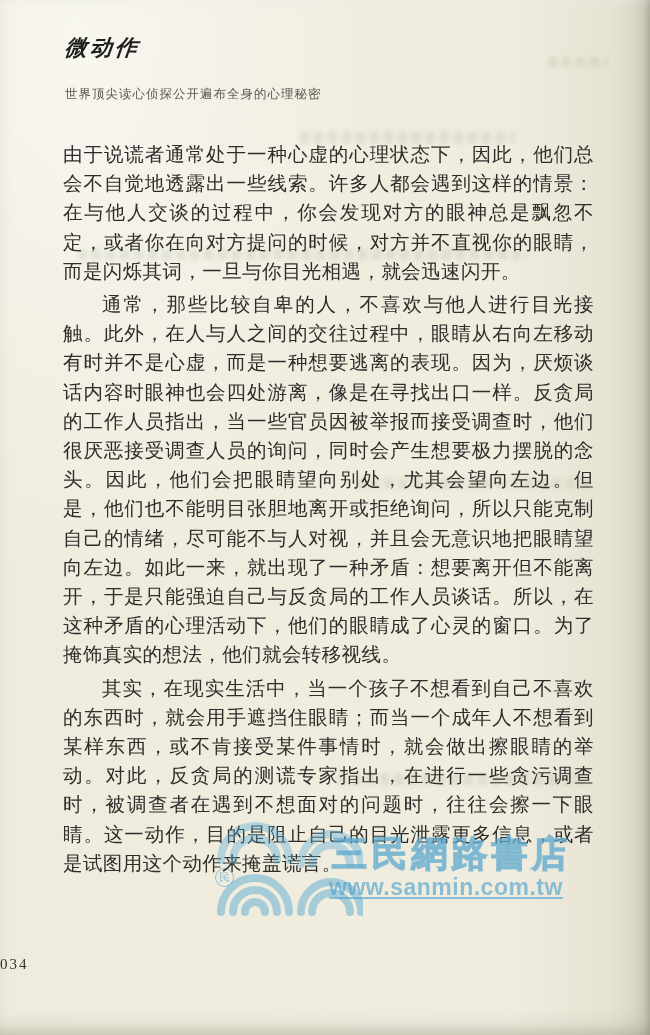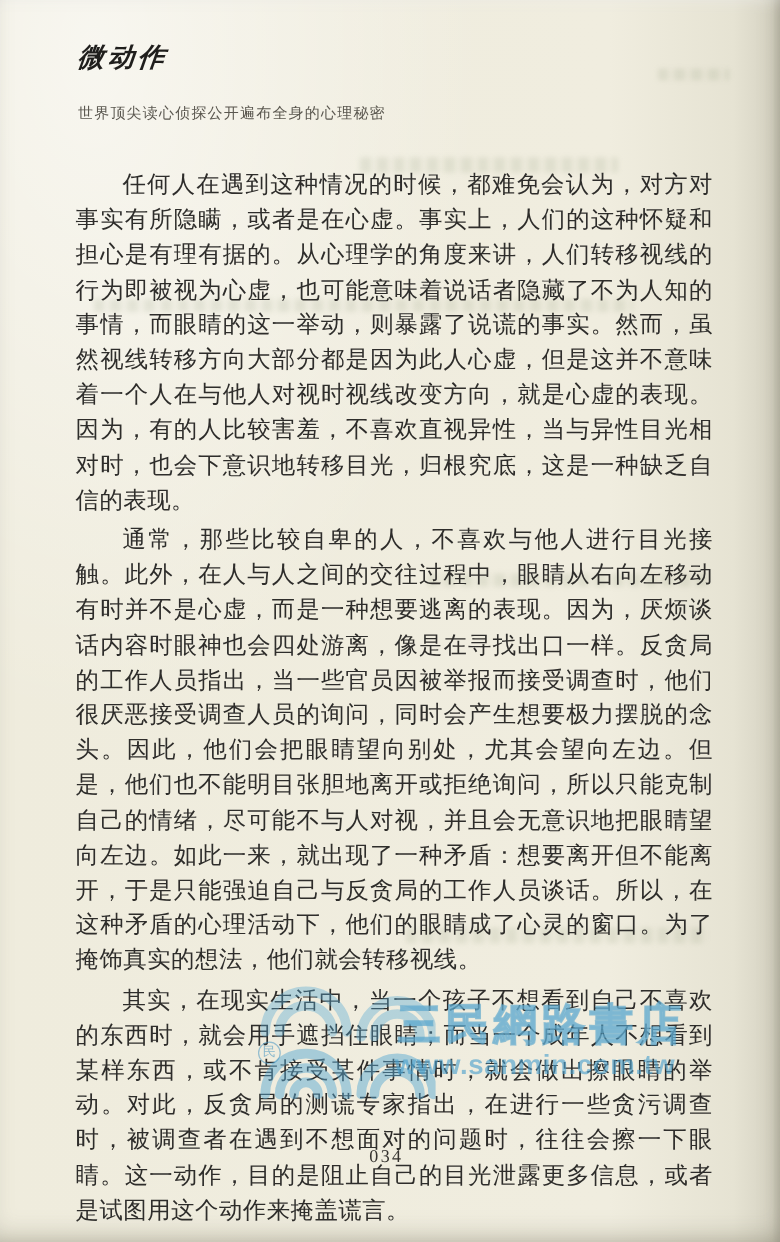--- a/index.html
+++ b/index.html
@@ -35,21 +35,21 @@
     position: absolute; left: 63px; top: 140px; width: 531px;
     font-size: 19.5px; line-height: 29.2px; color: #2e2d2b;
     text-align: justify; letter-spacing: 0.4px;
   }
   .body-text p { margin: 0 0 4px 0; }
   .body-text p.indent { text-indent: 2em; }
 
   
   .page-number {
     position: absolute; left: 0; top: 956px; width: 644px;
-    text-align: center; font-size: 15px; letter-spacing: 2px; color: #35332f;
+    font-size: 15px; letter-spacing: 2px; color: #35332f;
   }
 
   
   .watermark {
     position: absolute; left: 213px; top: 816px; width: 365px; height: 102px;
     pointer-events: none;
   }
   .wm-arcs { position: absolute; left: 0; top: 0; }
   .wm-roundel {
     position: absolute; left: 2px; top: 52px; width: 17px; height: 17px;
@@ -65,20 +65,21 @@
     color: rgba(195,225,240,0.30);
     -webkit-text-stroke: 1.3px rgba(75,158,200,0.55);
     text-shadow: 0 0 1px rgba(75,158,200,0.35);
     text-align: center;
   }
   .wm-url {
     position: absolute; left: 116px; top: 58px; width: 250px;
     font-family: "Liberation Sans", "DejaVu Sans", sans-serif;
     font-size: 23px; font-weight: bold; letter-spacing: 0.5px; white-space: nowrap;
     color: rgba(75,160,205,0.62);
+    text-decoration: underline;
   }
 
   
   .bleed {
     position: absolute; height: 13px; filter: blur(2px); opacity: 0.55;
     background: repeating-linear-gradient(90deg,
       rgba(148,158,128,0.32) 0 9px, rgba(148,158,128,0.05) 9px 14px);
     border-radius: 2px; pointer-events: none;
   }
   .bleed-1 { left: 300px; top: 131px; width: 215px; }
@@ -97,21 +98,21 @@
   <div class="bleed bleed-3"></div>
   <div class="bleed bleed-4"></div>
   <div class="bleed bleed-5"></div>
 
   <div class="header">
     <div class="book-title">微动作</div>
     <div class="book-subtitle">世界顶尖读心侦探公开遍布全身的心理秘密</div>
   </div>
 
   <div class="body-text">
-    <p class="indent">任何人在遇到这种情况的时候，都难免会认为，对方对事实有所隐瞒，或者是在心虚。事实上，人们的这种怀疑和担心是有理有据的。从心理学的角度来讲，人们转移视线的行为即被视为心虚，也可能意味着说话者隐藏了不为人知的事情，而眼睛的这一举动，则暴露了说谎的事实。然而，虽然视线转移方向大部分都是因为此人心虚，但是这并不意味着一个人在与他人对视时视线改变方向，就是心虚的表现。因为，有的人比较害羞，不喜欢直视异性，当与异性目光相对时，也会下意识地转移目光，归根究底，这是一种缺乏自信的表现。</p>
+    <p>由于说谎者通常处于一种心虚的心理状态下，因此，他们总会不自觉地透露出一些线索。许多人都会遇到这样的情景：在与他人交谈的过程中，你会发现对方的眼神总是飘忽不定，或者你在向对方提问的时候，对方并不直视你的眼睛，而是闪烁其词，一旦与你目光相遇，就会迅速闪开。</p>
     <p class="indent">通常，那些比较自卑的人，不喜欢与他人进行目光接触。此外，在人与人之间的交往过程中，眼睛从右向左移动有时并不是心虚，而是一种想要逃离的表现。因为，厌烦谈话内容时眼神也会四处游离，像是在寻找出口一样。反贪局的工作人员指出，当一些官员因被举报而接受调查时，他们很厌恶接受调查人员的询问，同时会产生想要极力摆脱的念头。因此，他们会把眼睛望向别处，尤其会望向左边。但是，他们也不能明目张胆地离开或拒绝询问，所以只能克制自己的情绪，尽可能不与人对视，并且会无意识地把眼睛望向左边。如此一来，就出现了一种矛盾：想要离开但不能离开，于是只能强迫自己与反贪局的工作人员谈话。所以，在这种矛盾的心理活动下，他们的眼睛成了心灵的窗口。为了掩饰真实的想法，他们就会转移视线。</p>
     <p class="indent">其实，在现实生活中，当一个孩子不想看到自己不喜欢的东西时，就会用手遮挡住眼睛；而当一个成年人不想看到某样东西，或不肯接受某件事情时，就会做出擦眼睛的举动。对此，反贪局的测谎专家指出，在进行一些贪污调查时，被调查者在遇到不想面对的问题时，往往会擦一下眼睛。这一动作，目的是阻止自己的目光泄露更多信息，或者是试图用这个动作来掩盖谎言。</p>
   </div>
 
   <div class="watermark">
     <svg class="wm-arcs" width="150" height="102" viewBox="0 0 150 102">
       <g fill="none" stroke="rgba(85,168,210,0.48)" stroke-width="8" stroke-linecap="round">
         <path d="M 8 96 A 34 34 0 0 1 76 96"></path>
         <path d="M 20 96 A 22 22 0 0 1 64 96"></path>
         <path d="M 32 96 A 10 10 0 0 1 52 96"></path>

